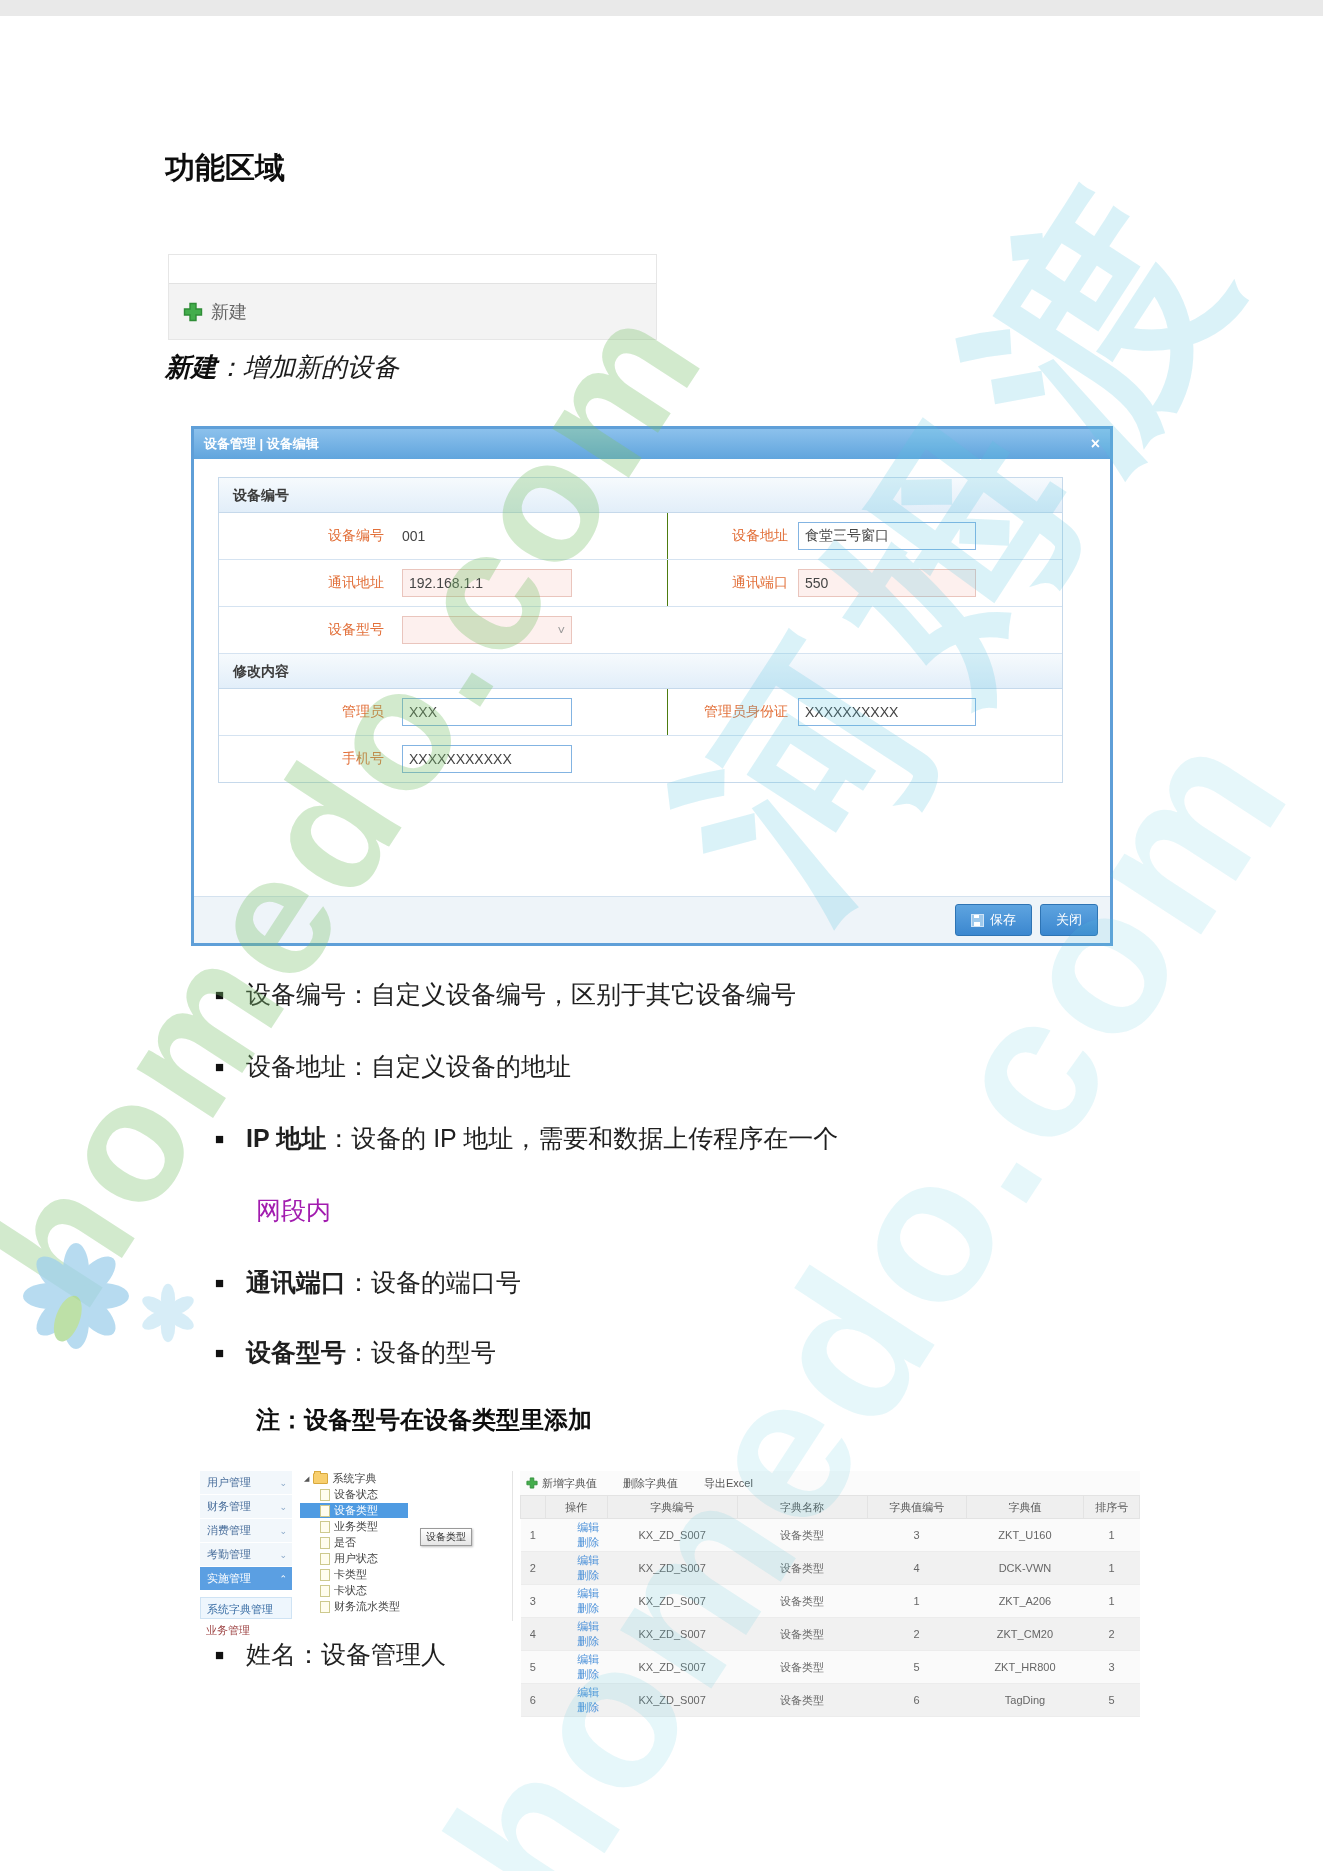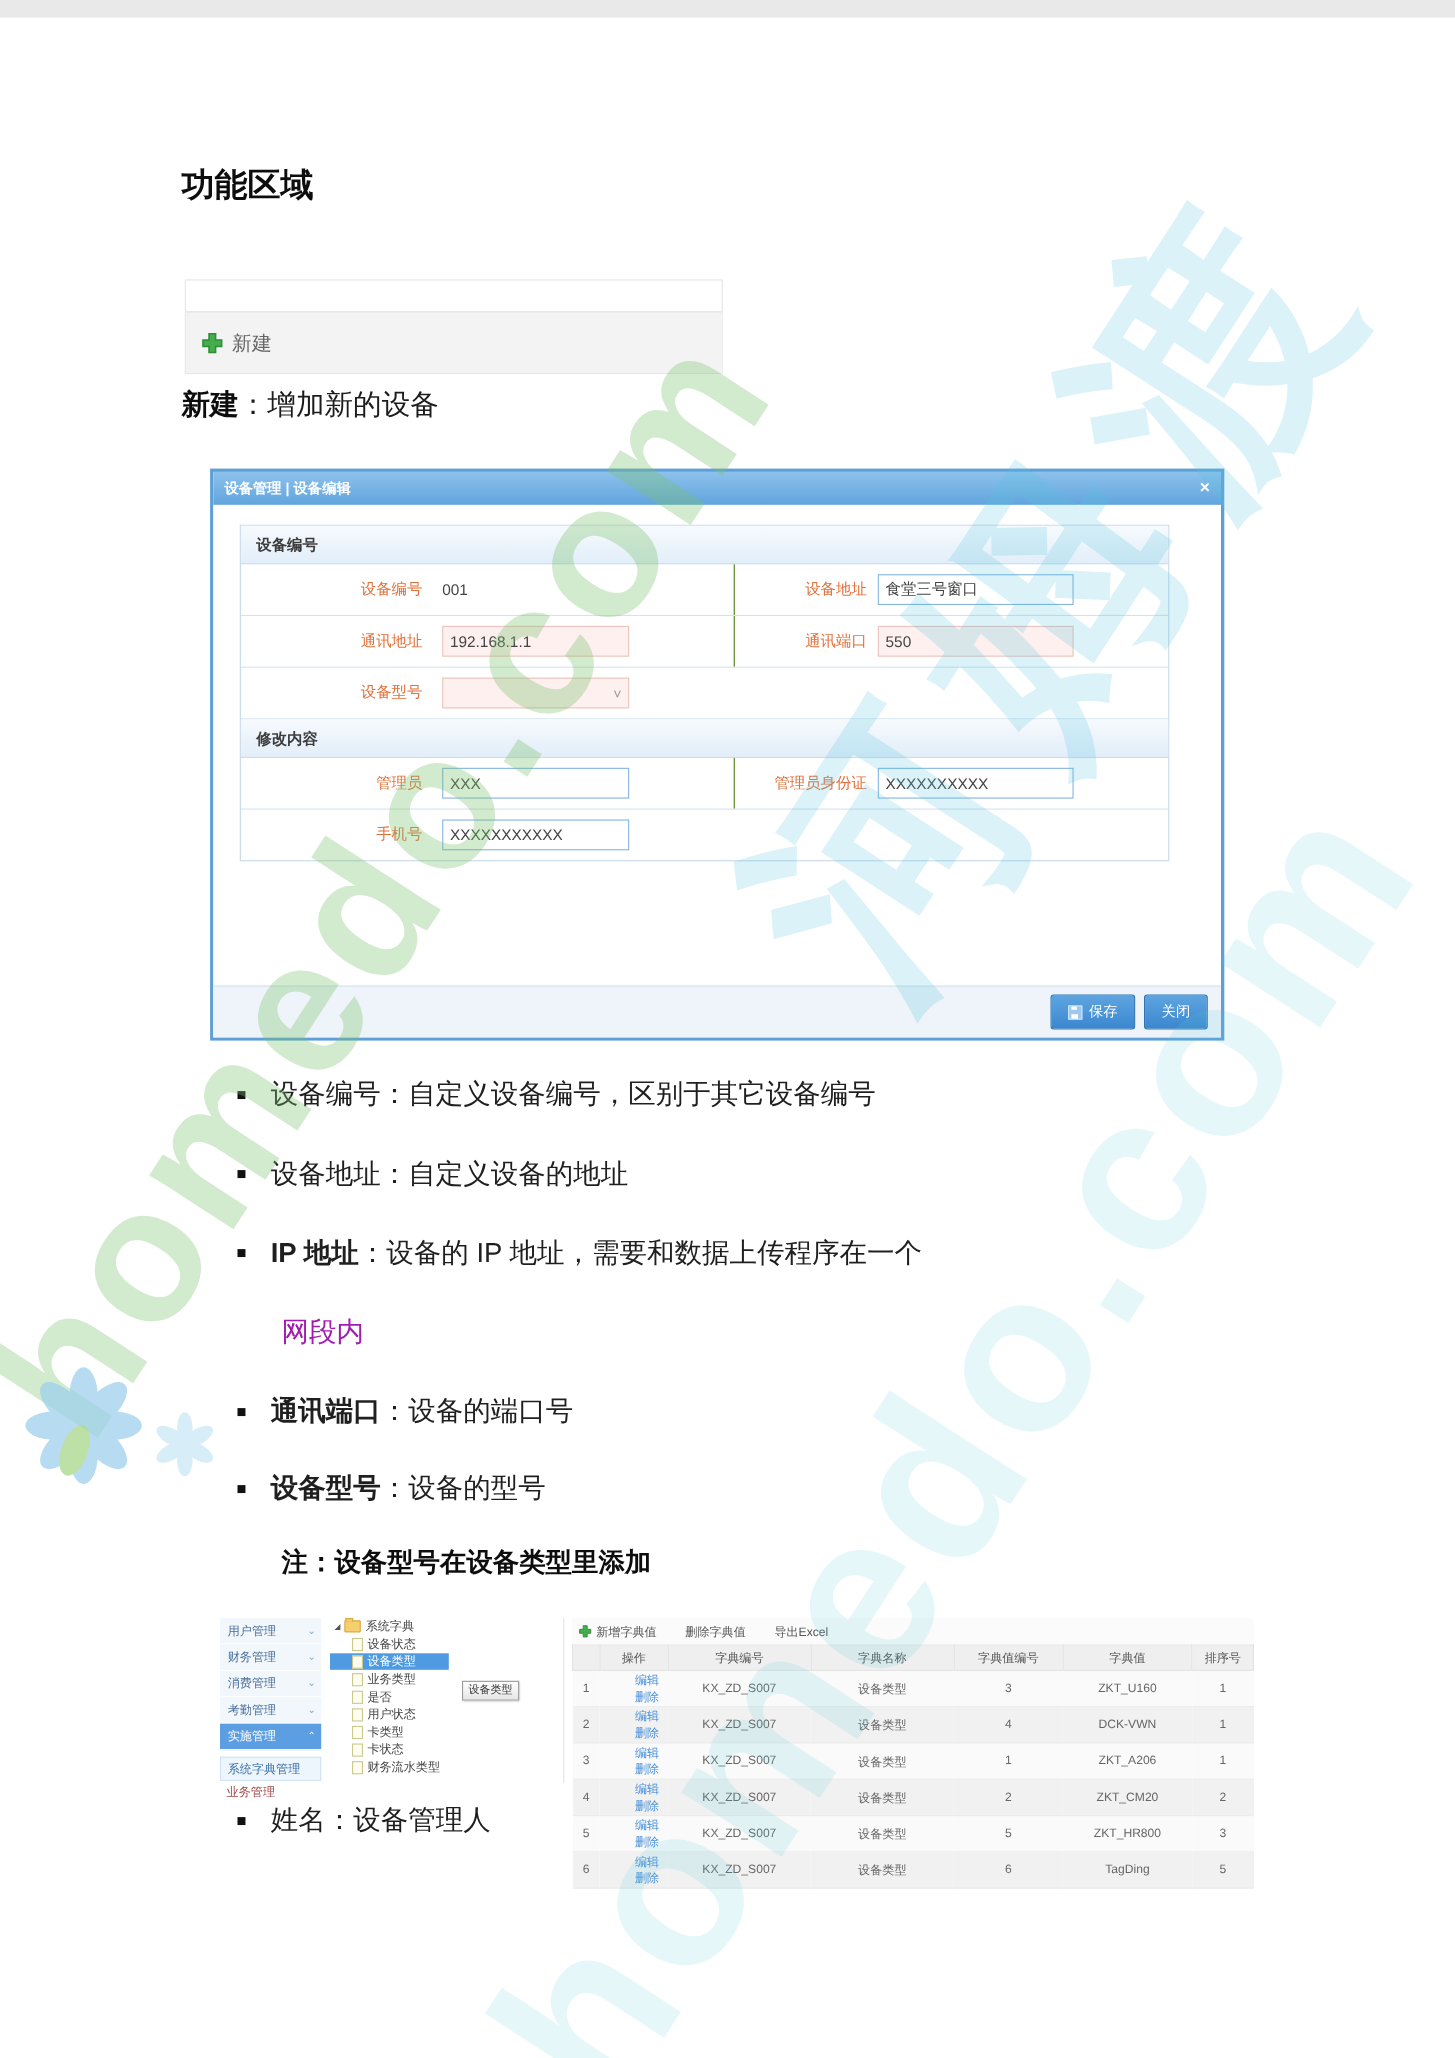--- a/index.html
+++ b/index.html
@@ -9,21 +9,21 @@
   
   .wm{position:absolute;z-index:6;pointer-events:none;white-space:nowrap;font-weight:bold;
       transform-origin:0 0;letter-spacing:8px;}
   .wm-green{left:-50px;top:1215px;font-size:172px;color:rgba(124,193,108,0.34);transform:rotate(-57deg);}
   .wm-cjk{left:610px;top:775px;font-size:238px;color:rgba(86,198,224,0.22);transform:rotate(-57deg);letter-spacing:30px;}
   .wm-cyan{left:400px;top:1805px;font-size:205px;color:rgba(86,198,224,0.15);transform:rotate(-57deg);}
   .flower{position:absolute;z-index:6;pointer-events:none;}
 
   
   .doc-h1{position:absolute;left:165px;top:132px;font-size:30px;font-weight:bold;color:#0d0d0d;}
-  .caption{position:absolute;left:165px;top:334px;font-size:26px;color:#1c1c1c;}
+  .caption{position:absolute;left:165px;top:334px;font-size:26px;color:#1c1c1c;font-style:italic;}
   .caption b{font-weight:bold;color:#0d0d0d;}
   .bullet{position:absolute;left:215px;font-size:25px;color:#1f1f1f;white-space:nowrap;}
   .bullet .mark{font-size:15px;vertical-align:3px;margin-right:22px;color:#111;}
   .bullet .blbl{font-weight:bold;}
   .cont-line{position:absolute;left:256px;font-size:25px;color:#a21caf;}
   .note-line{position:absolute;left:256px;font-size:24px;font-weight:bold;color:#0d0d0d;}
 
   
   .tb-shot{position:absolute;left:168px;top:238px;width:487px;height:84px;background:#fff;
            border:1px solid #e6e6e6;z-index:1;}

